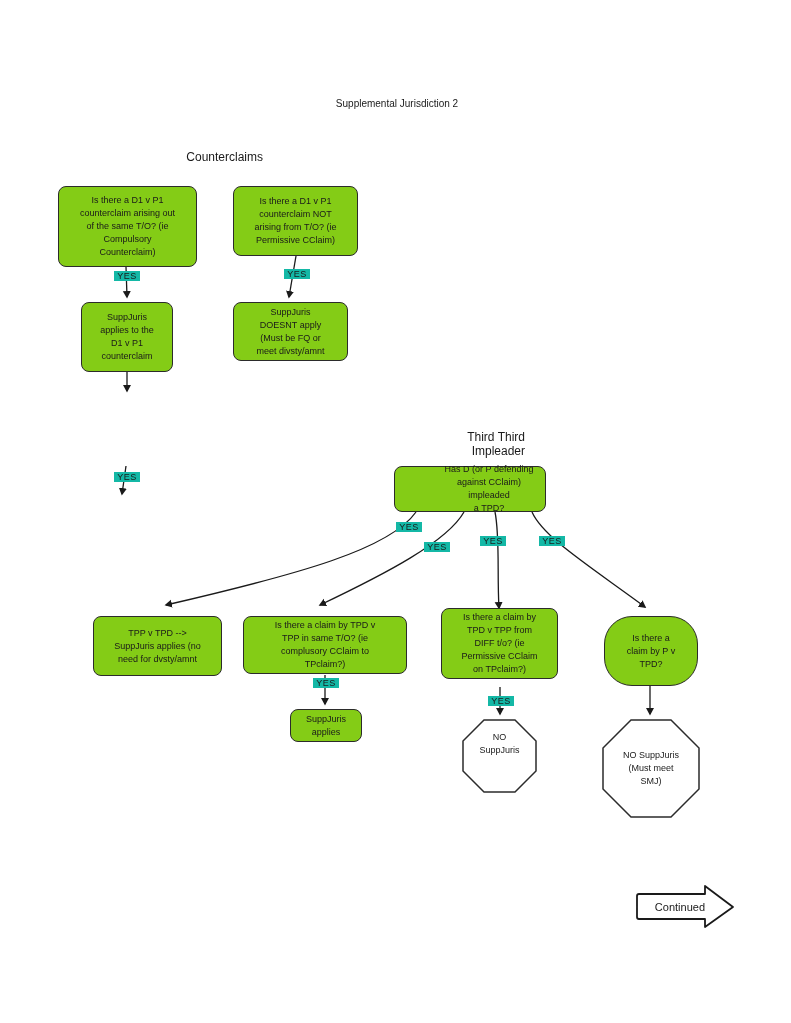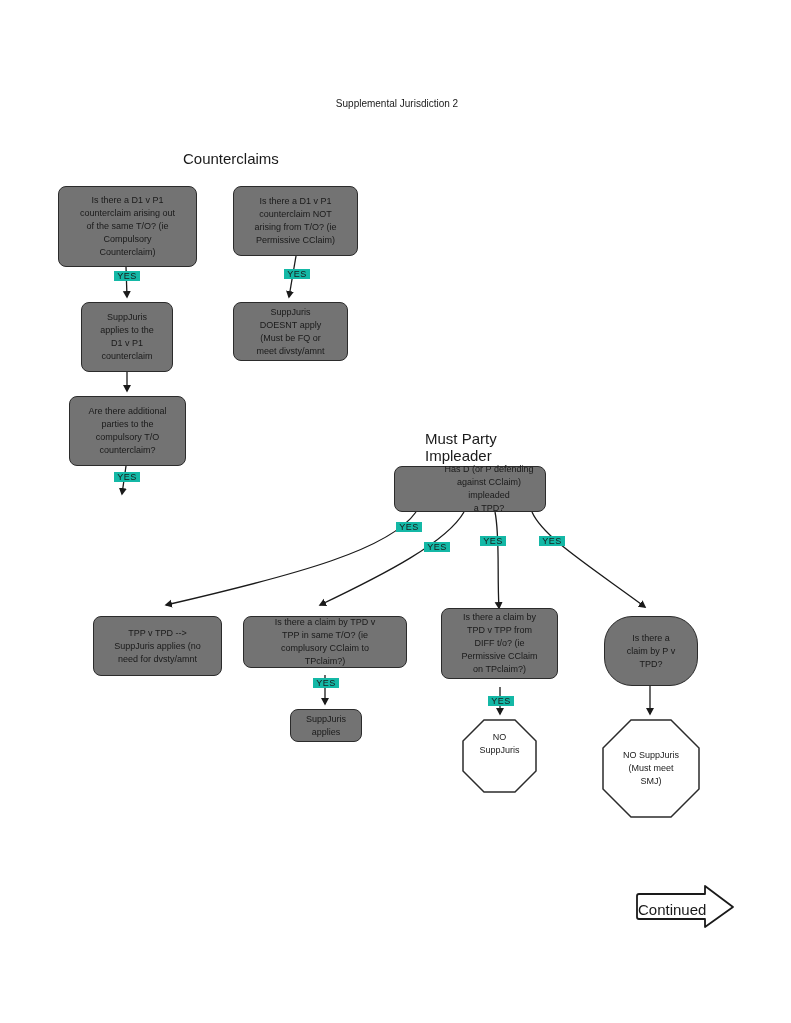--- a/index.html
+++ b/index.html
@@ -8,38 +8,38 @@
     width:791px;height:1023px;
     background:#ffffff;
     font-family:"Liberation Sans", sans-serif;
     color:#1a1a1a;
     overflow:hidden;
     margin-top:24px;
   }
   #wires{position:absolute;left:0;top:0;z-index:0;}
   .box{
     position:absolute;z-index:1;
-    border:1.5px solid #2b2b2b;border-radius:8px;background:#737373;
+    border:1.5px solid #2b2b2b;border-radius:8px;background:#84cc16;
     display:flex;align-items:center;justify-content:center;
     text-align:center;font-size:9px;line-height:13px;
     white-space:pre-line;box-sizing:border-box;padding:2px;
   }
   .octtext{
     position:absolute;z-index:2;
     display:flex;align-items:center;justify-content:center;
     text-align:center;font-size:9px;line-height:13px;white-space:pre-line;
   }
   .title{position:absolute;z-index:1;font-size:10px;text-align:center;}
-  .seclbl{position:absolute;z-index:1;font-size:15px;text-align:left;}
+  .seclbl{position:absolute;z-index:1;font-size:12px;text-align:right;}
   .yes{
     position:absolute;z-index:2;
     font-size:9px;letter-spacing:.5px;background:#14b8a6;
     padding:0 1px;text-align:center;width:24px;
   }
-  .contlbl{position:absolute;z-index:2;font-size:15px;text-align:left;}
+  .contlbl{position:absolute;z-index:2;font-size:11px;text-align:right;}
 </style>
 </head>
 <body>
 
 <div id="canvas">
 
   <svg id="wires" width="791" height="1023" viewBox="0 0 791 1023">
     <defs>
       <marker id="ah" markerUnits="userSpaceOnUse" markerWidth="9" markerHeight="9" refX="6" refY="4" orient="auto">
         <path d="M0,0 L7.5,4 L0,8 Z" fill="#1a1a1a"></path>
@@ -61,51 +61,47 @@
     <path d="M650,662 L650,690" stroke="#1a1a1a" stroke-width="1.3" fill="none" marker-end="url(#ah)"></path>
 
     <polygon points="484,696 515,696 536,717 536,747 515,768 484,768 463,747 463,717" fill="#fff" stroke="#2b2b2b" stroke-width="1.5"></polygon>
     <polygon points="631,696 671,696 699,724 699,765 671,793 631,793 603,765 603,724" fill="#fff" stroke="#2b2b2b" stroke-width="1.5"></polygon>
 
     <path d="M639,870 L705,870 L705,862 L733,883 L705,903 L705,895 L639,895 Q637,895 637,893 L637,872 Q637,870 639,870 Z" fill="#fff" stroke="#1a1a1a" stroke-width="1.8" stroke-linejoin="round"></path>
   </svg>
 
   <div class="title" style="left:297px;top:74px;width:200px;">Supplemental Jurisdiction 2</div>
   <div class="seclbl" style="left:183px;top:126px;width:80px;">Counterclaims</div>
-  <div class="seclbl" style="left:425px;top:406px;width:100px;">Must Party Impleader</div>
+  <div class="seclbl" style="left:425px;top:406px;width:100px;">Third Third Impleader</div>
 
   <div class="box" style="left:58px;top:162px;width:139px;height:81px;">Is there a D1 v P1
 counterclaim arising out
 of the same T/O? (ie
 Compulsory
 Counterclaim)</div>
   <div class="box" style="left:233px;top:162px;width:125px;height:70px;">Is there a D1 v P1
 counterclaim NOT
 arising from T/O? (ie
 Permissive CClaim)</div>
   <div class="box" style="left:81px;top:278px;width:92px;height:70px;">SuppJuris
 applies to the
 D1 v P1
 counterclaim</div>
   <div class="box" style="left:233px;top:278px;width:115px;height:59px;">SuppJuris
 DOESNT apply
 (Must be FQ or
 meet divsty/amnt</div>
-  <div class="box" style="left:69px;top:372px;width:117px;height:70px;">Are there additional
-parties to the
-compulsory T/O
-counterclaim?</div>
 
   <div class="box" style="left:394px;top:442px;width:152px;height:46px;padding-left:40px;">Has D (or P defending
 against CClaim) impleaded
 a TPD?</div>
   <div class="box" style="left:93px;top:592px;width:129px;height:60px;">TPP v TPD --&gt;
 SuppJuris applies (no
 need for dvsty/amnt</div>
-  <div class="box" style="left:243px;top:592px;width:164px;height:52px;">Is there a claim by TPD v
+  <div class="box" style="left:243px;top:592px;width:164px;height:58px;">Is there a claim by TPD v
 TPP in same T/O? (ie
 complusory CClaim to
 TPclaim?)</div>
   <div class="box" style="left:441px;top:584px;width:117px;height:71px;">Is there a claim by
 TPD v TPP from
 DIFF t/o? (ie
 Permissive CClaim
 on TPclaim?)</div>
   <div class="box" style="left:604px;top:592px;width:94px;height:70px;border-radius:28px;">Is there a
 claim by P v

